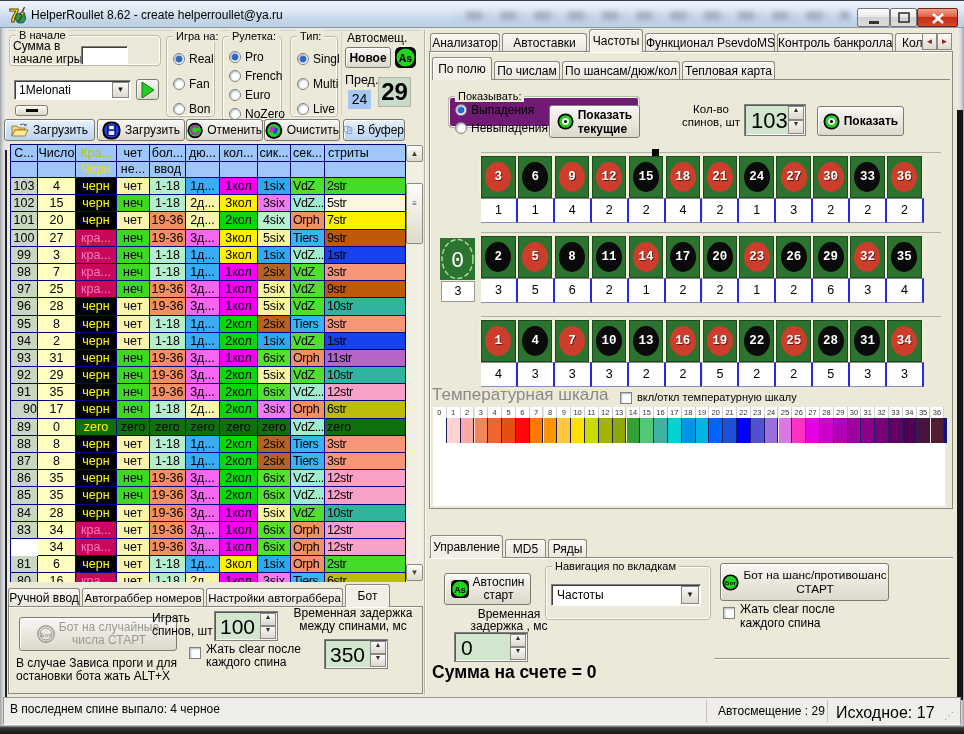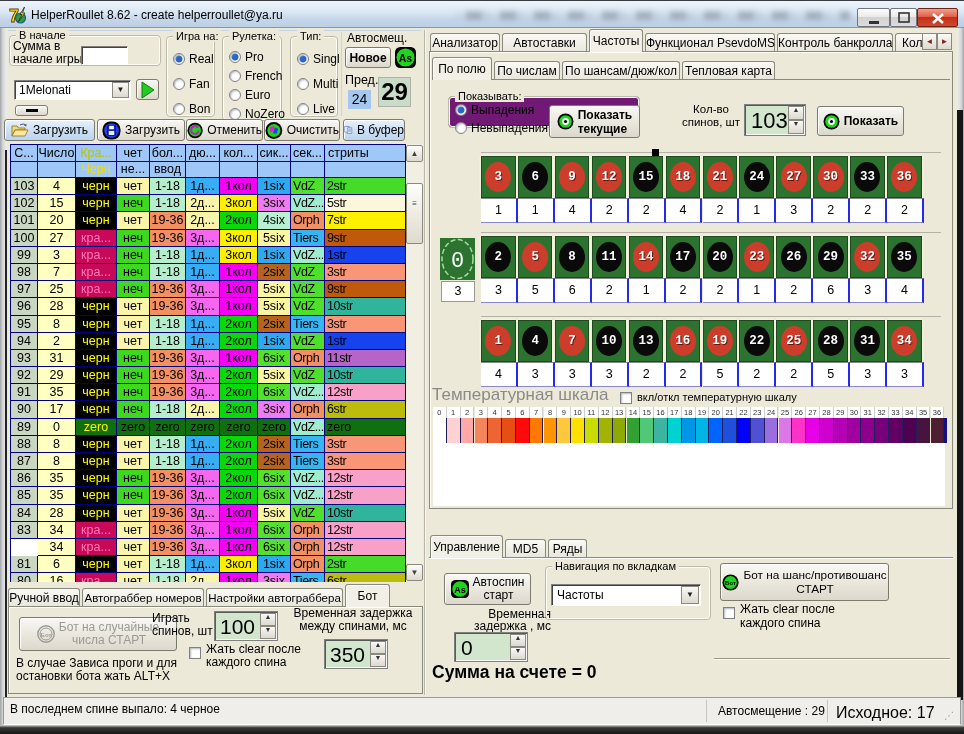--- a/index.html
+++ b/index.html
@@ -309,21 +309,21 @@
         <div class="tc " style="background:#c9d6c2;color:#000;">91</div>
         <div class="tc " style="background:#ffffc2;color:#000;">35</div>
         <div class="tc " style="background:#000;color:#ffff00;">черн</div>
         <div class="tc " style="background:#3fd820;color:#000;">неч</div>
         <div class="tc " style="background:#f29064;color:#000;">19-36</div>
         <div class="tc " style="background:#f467ee;color:#000;">3д...</div>
         <div class="tc " style="background:#0ad80a;color:#000;">2кол</div>
         <div class="tc " style="background:#55e030;color:#000;">6six</div>
         <div class="tc " style="background:#a0eccf;color:#000;text-align:left;padding-left:2px;letter-spacing:-0.4px">VdZ...</div>
         <div class="tc " style="background:#f9a0c8;color:#000;text-align:left;padding-left:2px;letter-spacing:-0.4px">12str</div>
-        <div class="tc " style="background:#c9d6c2;color:#000;">90</div>
+        <div class="tc " style="background:#c9d6c2;color:#000;text-align:right;">90</div>
         <div class="tc " style="background:#ffffc2;color:#000;">17</div>
         <div class="tc " style="background:#000;color:#ffff00;">черн</div>
         <div class="tc " style="background:#3fd820;color:#000;">неч</div>
         <div class="tc " style="background:#b5eecc;color:#000;">1-18</div>
         <div class="tc " style="background:#faf5aa;color:#000;">2д...</div>
         <div class="tc " style="background:#0ad80a;color:#000;">2кол</div>
         <div class="tc " style="background:#f07af0;color:#000;">3six</div>
         <div class="tc " style="background:#f29064;color:#000;text-align:left;padding-left:2px;letter-spacing:-0.4px">Orph</div>
         <div class="tc " style="background:#bcbc0a;color:#000;text-align:left;padding-left:2px;letter-spacing:-0.4px">6str</div>
         <div class="tc " style="background:#c9d6c2;color:#000;">89</div>
@@ -751,21 +751,21 @@
 <div class="abs" style="left:429px;top:557px;width:524px;height:1px;background:#898a7e"></div>
 <div class="abs" style="left:429px;top:558px;width:524px;height:1px;background:#fff"></div>
 <div class="btn" style="left:444px;top:573px;width:87px;height:32px;line-height:13px;text-align:center">
       <svg width="18" height="18" viewBox="0 0 20 20">
         <rect x="0" y="0" width="20" height="20" rx="5" fill="#000"></rect>
         <circle cx="10" cy="10" r="8.6" fill="#1fd41f"></circle>
         <text x="10" y="14" font-size="10" font-weight="bold" text-anchor="middle" fill="#000" font-family="Liberation Sans">As</text>
       </svg>
       <span>Автоспин<br>старт</span>
     </div>
-<div class="abs" style="left:441px;top:608px;width:110px;font-size:12px;line-height:12px;text-align:right">Временная<br>задержка , мс</div>
+<div class="abs" style="left:454px;top:608px;width:110px;font-size:12px;line-height:12px;text-align:center">Временная<br>задержка , мс</div>
 <div class="spin" style="left:454px;top:632px;width:74px;height:30px;font-size:21px;padding:3px 0 0 6px">0<div class="spbtns">
         <div>▲</div>
         <div>▼</div>
       </div></div>
 <div class="gb" style="left:545px;top:566px;width:166px;height:54px">
       <span>Навигация по вкладкам</span>
     </div>
 <div class="abs sunken" style="left:551px;top:584px;width:150px;height:22px;background:#fff;font-size:12px;line-height:20px;padding-left:5px">Частоты<div style="position:absolute;right:1px;top:1px;width:18px;height:18px;background:linear-gradient(#f8f8f6,#dcd9cf);border:1px solid #8a8a80;text-align:center;line-height:16px;font-size:8px;color:#222">▼</div></div>
 <div class="btn" style="left:720px;top:563px;width:169px;height:38px;line-height:14px;text-align:center">
       <svg width="17" height="17" viewBox="0 0 18 18">

